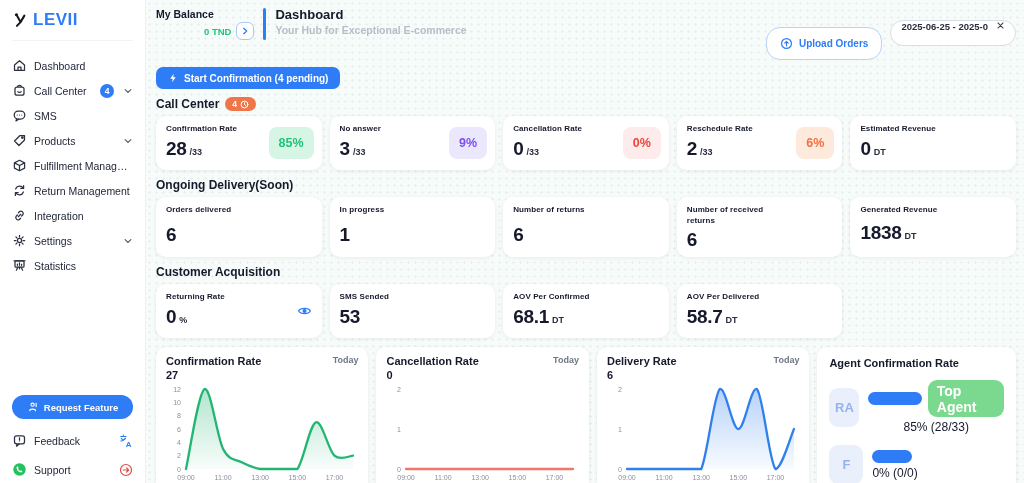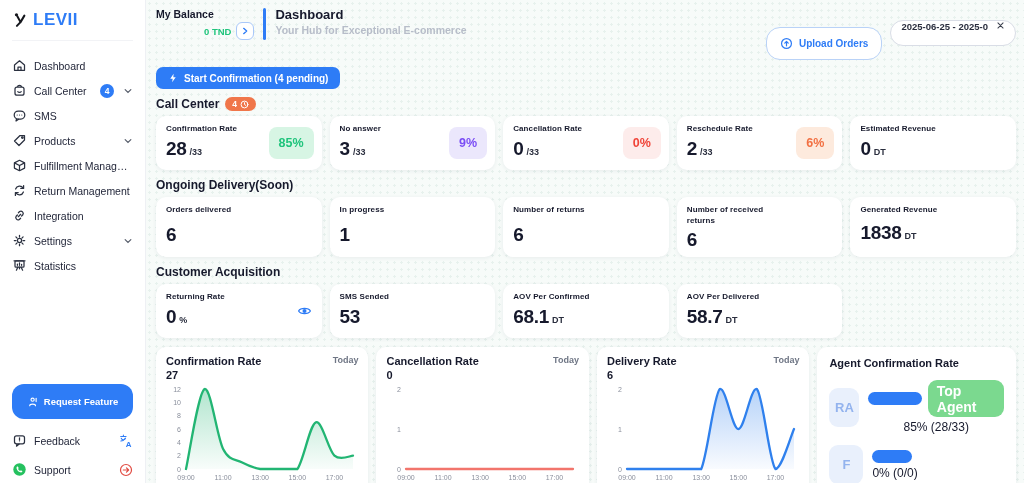--- a/index.html
+++ b/index.html
@@ -10,21 +10,21 @@
   .sidebar { width:146px; min-width:146px; background:#fff; border-right:1px solid #eef0f4; position:relative; padding:10px 12px; }
   .logo-row { display:flex; align-items:center; gap:5px; padding-bottom:10px; border-bottom:1px solid #f2f3f6; }
   .logo-text { font-size:17px; font-weight:800; color:#2e7cf6; letter-spacing:.5px; }
   .nav { margin-top:12px; }
   .nav-item { display:flex; align-items:center; gap:7px; height:25px; cursor:pointer; }
   .nicon { width:15px; height:15px; display:flex; }
   .nlabel { font-size:10.5px; font-weight:500; color:#23273a; flex:1; white-space:nowrap; overflow:hidden; text-overflow:ellipsis; }
   .nav-badge { background:#2e7cf6; color:#fff; font-size:8.5px; font-weight:700; min-width:14px; height:14px; border-radius:7px; display:flex; align-items:center; justify-content:center; padding:0 3px; }
   .chev { display:flex; margin-left:2px; }
   .sidebar-bottom { position:absolute; left:12px; right:12px; bottom:6px; }
-  .request-btn { width:100%; height:35px; border:none; border-radius:12px; background:#2e7cf6; color:#fff; font-size:9.5px; font-weight:700; display:flex; align-items:center; justify-content:center; gap:5px; cursor:pointer; font-family:inherit; }
+  .request-btn { width:100%; height:24px; border:none; border-radius:12px; background:#2e7cf6; color:#fff; font-size:9.5px; font-weight:700; display:flex; align-items:center; justify-content:center; gap:5px; cursor:pointer; font-family:inherit; }
   .side-row { display:flex; align-items:center; gap:7px; margin-top:14px; }
   .side-row .nlabel { flex:1; }
 
   
   .main { flex:1; padding:6px 8px 0 10px; background-color:#f7fbf9;
     background-image:radial-gradient(rgba(165,200,190,.20) 1px, transparent 1.3px);
     background-size:7px 7px; overflow:hidden; }
 
   .header { display:flex; align-items:flex-start; }
   .balance { padding-top:2px; }

